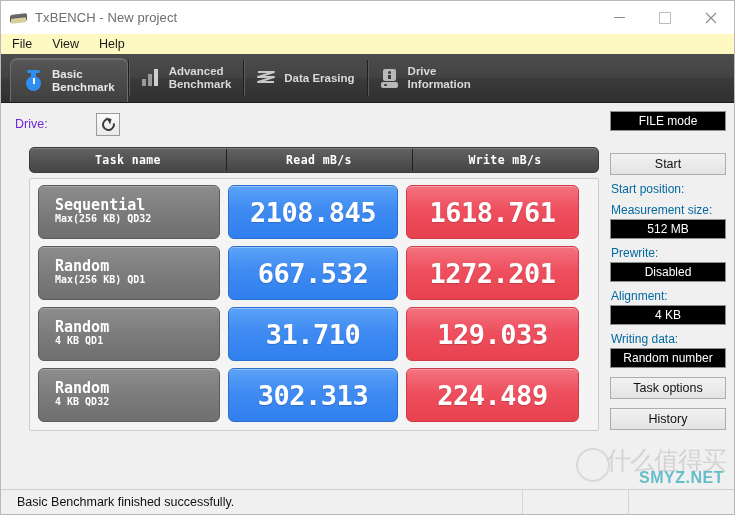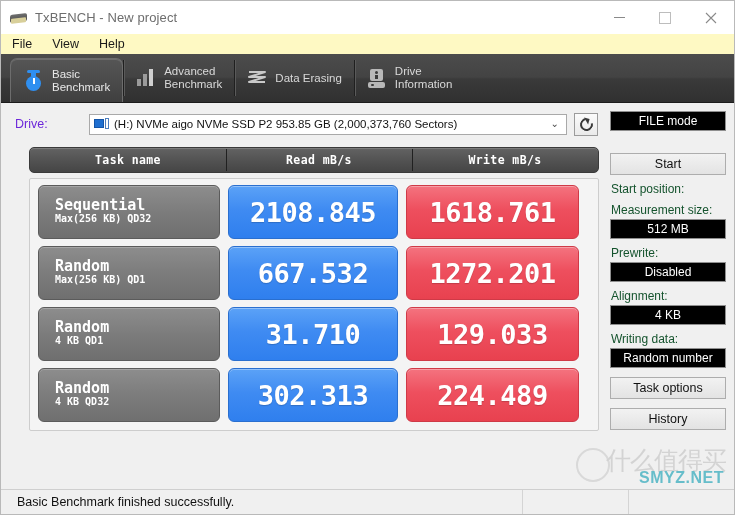--- a/index.html
+++ b/index.html
@@ -59,20 +59,21 @@
     height:48px;
     background:linear-gradient(#4c4c4c 0%,#434343 48%,#3a3a3a 52%,#303030 100%);
     display:flex;align-items:stretch;padding-left:9px;
     border-bottom:1px solid #1c1c1c;
     position:relative;
   }
   .tab{
     display:flex;align-items:center;gap:7px;
     padding:16px 12px;position:relative;
     color:#cfcfcf;
+    font-weight:bold;
   }
   .tab + .tab::before{
     content:"";position:absolute;left:0;top:6px;bottom:6px;width:1px;
     background:#1f1f1f;box-shadow:1px 0 0 #5a5a5a;
   }
   .tab.active{
     background:linear-gradient(#565656,#4a4a4a 55%,#3f3f3f);
     border:1px solid #6d6d6d;border-bottom:none;
     border-radius:7px 7px 0 0;
     margin:4px 0 0 0;
@@ -245,21 +246,21 @@
     display:flex;align-items:center;justify-content:center;
     box-sizing:border-box;
   }
   .sb-btn{
     height:22px;background:linear-gradient(#f2f2f2,#e3e3e3);
     border:1px solid #adadad;color:#111;font-size:12.5px;
     display:flex;align-items:center;justify-content:center;
     box-sizing:border-box;
   }
   .sb-label{
-    font-size:12px;color:#14532d;margin:7px 0 2px 1px;
+    font-size:12px;color:#0369a1;margin:7px 0 2px 1px;
   }
   .sb-gap-lg{height:22px;}
   .sb-gap-sm{height:9px;}
 
   
   .statusbar{
     position:absolute;left:0;right:0;bottom:0;height:24px;
     background:#f0f0f0;border-top:1px solid #cfcfcf;
     display:flex;align-items:center;
   }
@@ -361,28 +362,20 @@
       </span>
       <span class="tab-label">Drive
 Information</span>
     </div>
   </div>
 
   <div class="content">
 
     <div class="driverow">
       <span class="drive-label">Drive:</span>
-      <div class="combo">
-        <span class="combo-icon">
-          <span class="scr"></span>
-            <span class="pin"></span>
-        </span>
-        <span class="combo-text">(H:) NVMe aigo NVMe SSD P2  953.85 GB (2,000,373,760 Sectors)</span>
-        <span class="combo-arrow">⌄</span>
-      </div>
       <div class="refresh-btn">
         <span class="refresh-glyph"></span>
       </div>
     </div>
 
     <div class="results">
       <div class="res-head">
         <span class="cell c1">Task name</span>
         <span class="cell c2">Read mB/s</span>
         <span class="cell c3">Write mB/s</span>

